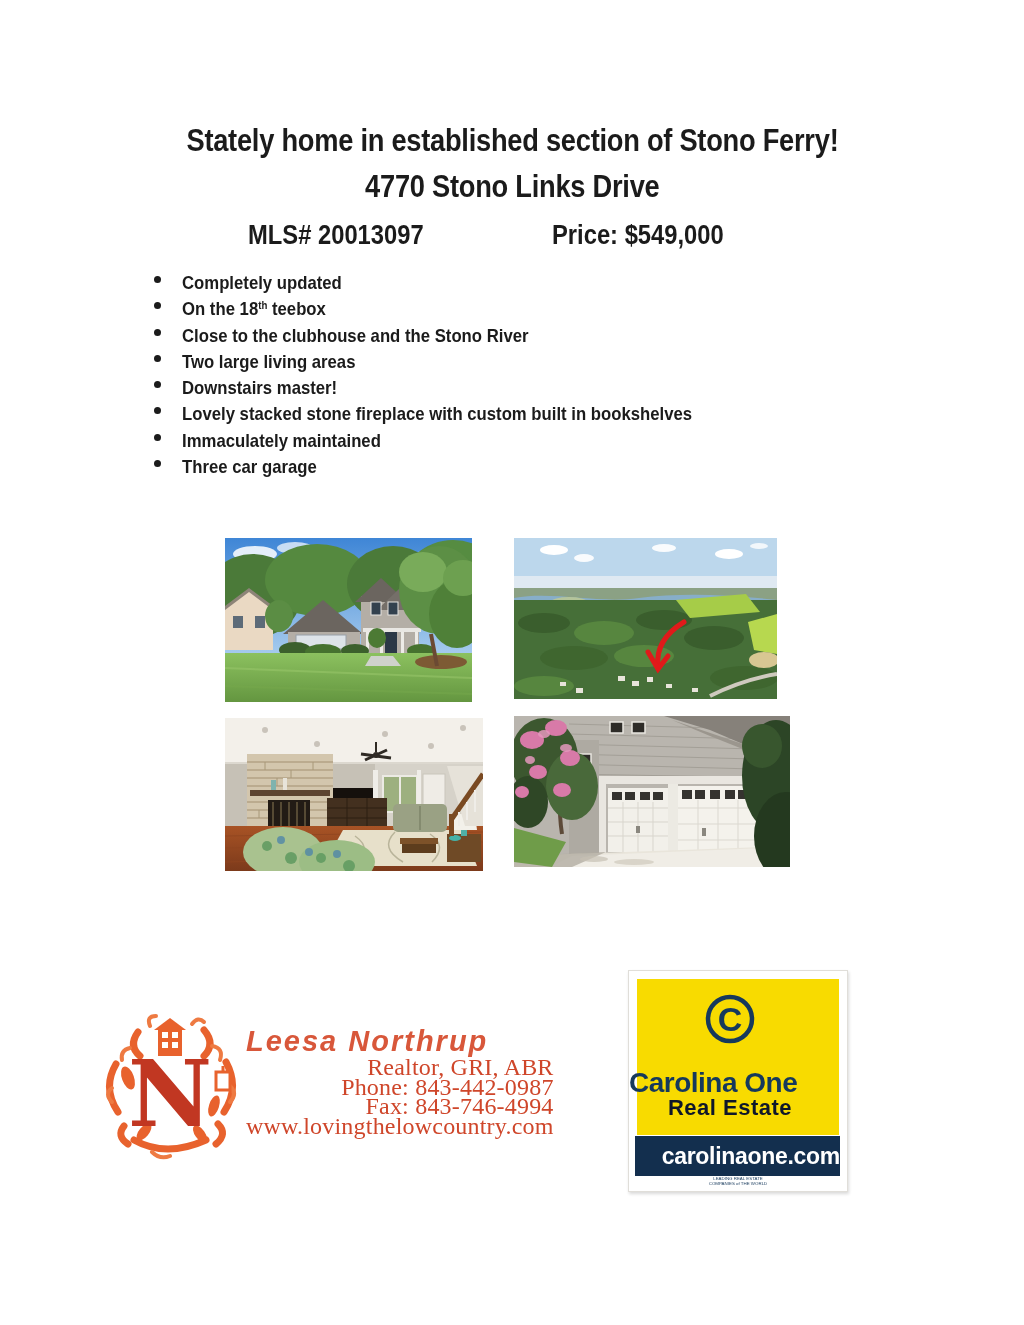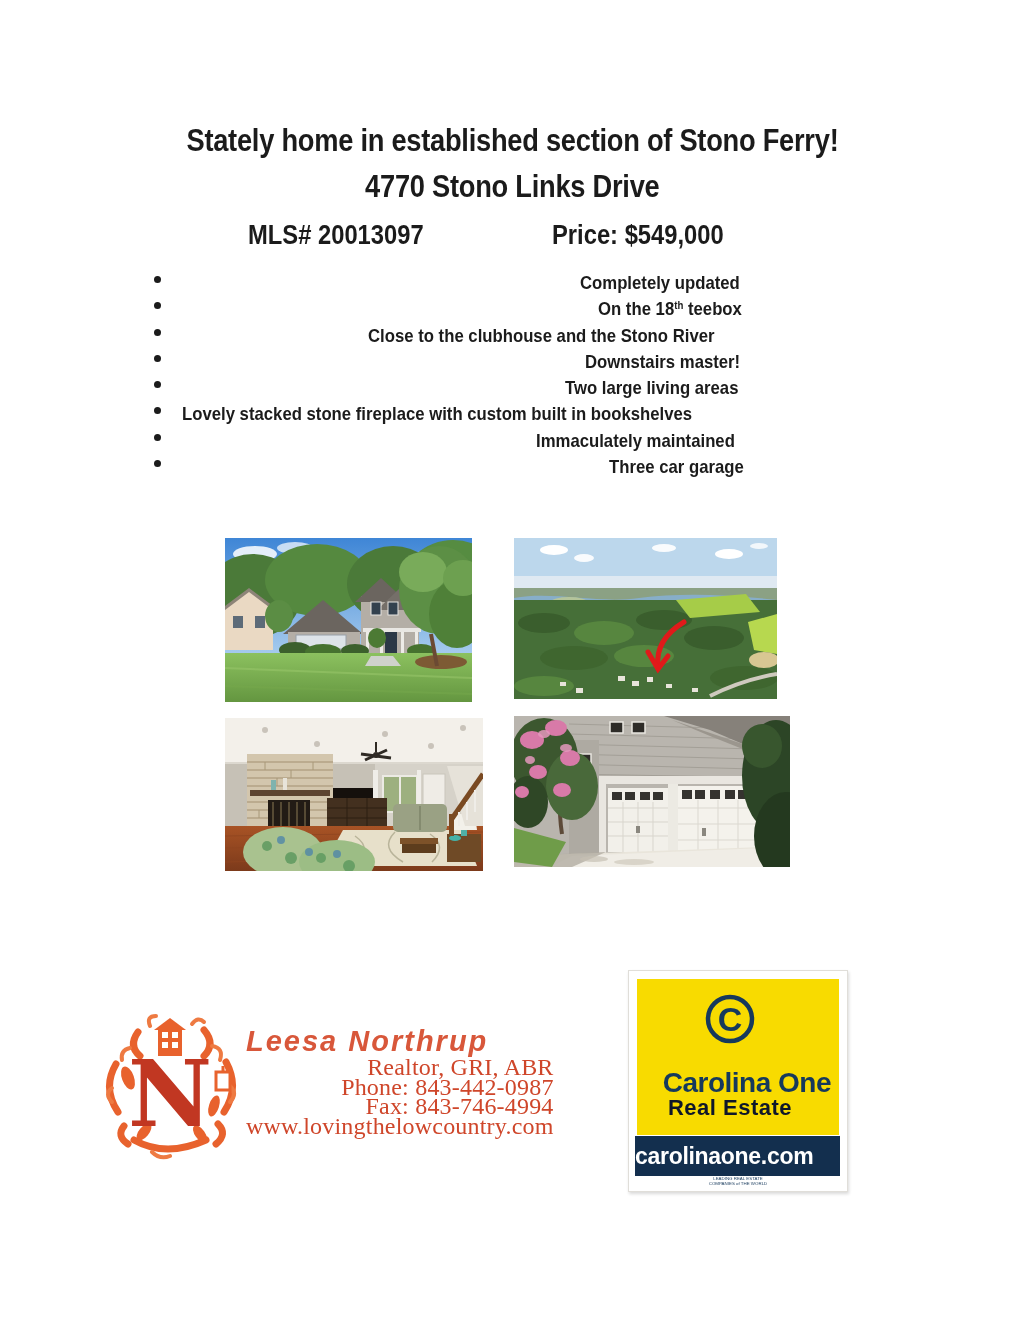--- a/index.html
+++ b/index.html
@@ -13,21 +13,21 @@
 
   .headline{position:absolute;left:0;width:100%;text-align:center;font-weight:bold;
     font-size:31px;line-height:30px;letter-spacing:-.3px;}
   #title{top:126px;}
   #address{top:172px;}
   .mls-row{position:absolute;top:220px;left:0;width:100%;height:30px;font-weight:bold;font-size:27px;}
   .mls-row .mls{position:absolute;left:248px;top:0;}
   .mls-row .price{position:absolute;left:552px;top:0;}
 
   ul.features{position:absolute;top:266px;left:182px;margin:0;padding:0;list-style:none;
-    font-size:19px;font-weight:bold;text-align:right;}
+    font-size:19px;font-weight:bold;}
   ul.features li{position:relative;height:26.3px;line-height:26.3px;white-space:nowrap;}
   ul.features li::before{content:"";position:absolute;left:-28px;top:10px;width:7px;height:7px;
     border-radius:50%;background:#1b1b1b;}
   ul.features sup{font-size:11px;vertical-align:6px;}
 
   .photo{position:absolute;overflow:hidden;}
   .photo svg{display:block;width:100%;height:100%;}
 
   
   #agent-logo{position:absolute;left:100px;top:1014px;width:142px;height:148px;}
@@ -35,26 +35,26 @@
   #agent-name{font-family:Liberation Sans, sans-serif;font-style:italic;font-weight:bold;
     font-size:29px;line-height:34px;letter-spacing:2px;color:#d8573a;}
   .agent-line{font-family:Liberation Serif, serif;font-size:24px;line-height:19.5px;
     letter-spacing:.2px;color:#cf462a;text-align:right;}
 
   
   #sign{position:absolute;left:628px;top:970px;width:218px;height:220px;background:#ffffff;
     border:1px solid #e0ded9;box-shadow:1px 2px 3px rgba(0,0,0,.15);}
   #sign .yellow{position:absolute;left:8px;top:8px;width:202px;height:156px;background:#f8db00;}
   #sign .c-logo{position:absolute;left:75px;top:22px;width:52px;height:52px;}
-  #sign .company{position:absolute;left:0;top:96px;width:202px;text-align:right;
+  #sign .company{position:absolute;left:0;top:96px;width:202px;text-align:left;
     color:#16395c;font-weight:bold;font-size:28px;letter-spacing:-.5px;}
   #sign .division{position:absolute;left:0;top:124px;width:202px;text-align:center;
     color:#0f172a;font-size:22px;letter-spacing:.5px;font-weight:bold;}
   #sign .navybar{position:absolute;left:6px;top:165px;width:205px;height:40px;background:#132f4e;
-    display:flex;align-items:center;justify-content:flex-start;}
+    display:flex;align-items:center;justify-content:flex-end;}
   #sign .navybar span{color:#ffffff;font-weight:bold;font-size:23px;letter-spacing:-.3px;}
   #sign .affiliate{position:absolute;left:0;top:206px;width:218px;text-align:center;
     color:#16395c;font-size:8px;line-height:8px;transform:scale(.55);transform-origin:50% 0;}
 </style>
 </head>
 <body>
 
 <div id="page">
 
   <div class="headline" id="title">
@@ -65,22 +65,22 @@
   </div>
   <div class="mls-row">
     <span class="mls"><span class="cxl">MLS# 20013097</span></span>
     <span class="price"><span class="cxl">Price: $549,000</span></span>
   </div>
 
   <ul class="features">
     <li><span class="cxl"><span>Completely updated</span><sup></sup><span></span></span></li>
     <li><span class="cxl"><span>On the 18</span><sup>th</sup><span> teebox</span></span></li>
     <li><span class="cxl"><span>Close to the clubhouse and the Stono River</span><sup></sup><span></span></span></li>
+    <li><span class="cxl"><span>Two large living areas</span><sup></sup><span></span></span></li>
     <li><span class="cxl"><span>Downstairs master!</span><sup></sup><span></span></span></li>
-    <li><span class="cxl"><span>Two large living areas</span><sup></sup><span></span></span></li>
     <li><span class="cxl"><span>Lovely stacked stone fireplace with custom built in bookshelves</span><sup></sup><span></span></span></li>
     <li><span class="cxl"><span>Immaculately maintained</span><sup></sup><span></span></span></li>
     <li><span class="cxl"><span>Three car garage</span><sup></sup><span></span></span></li>
   </ul>
 
   <div class="photo" style="left:225px;top:538px;width:247px;height:164px;">
     <svg viewBox="0 0 247 164">
       <defs>
         <linearGradient id="sky1" x1="0" y1="0" x2="0" y2="1">
           <stop offset="0" stop-color="#3f86d6"></stop>

